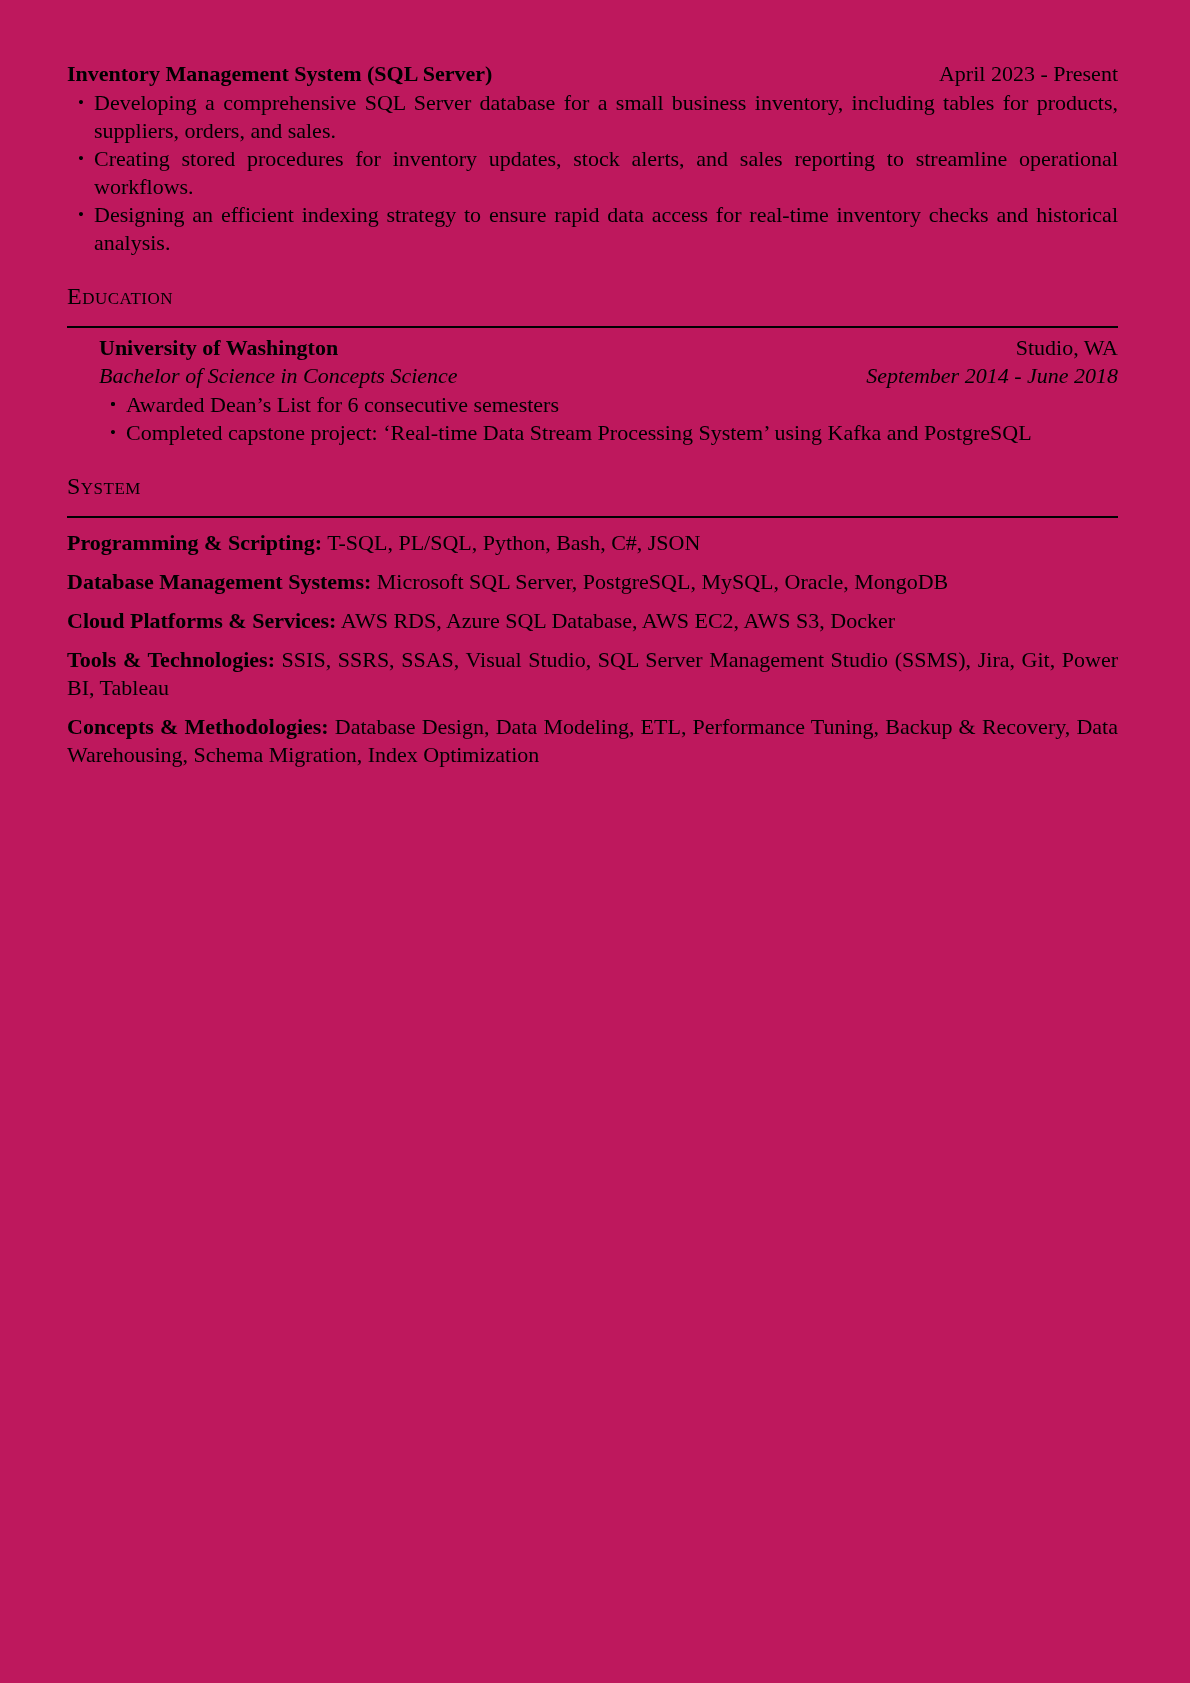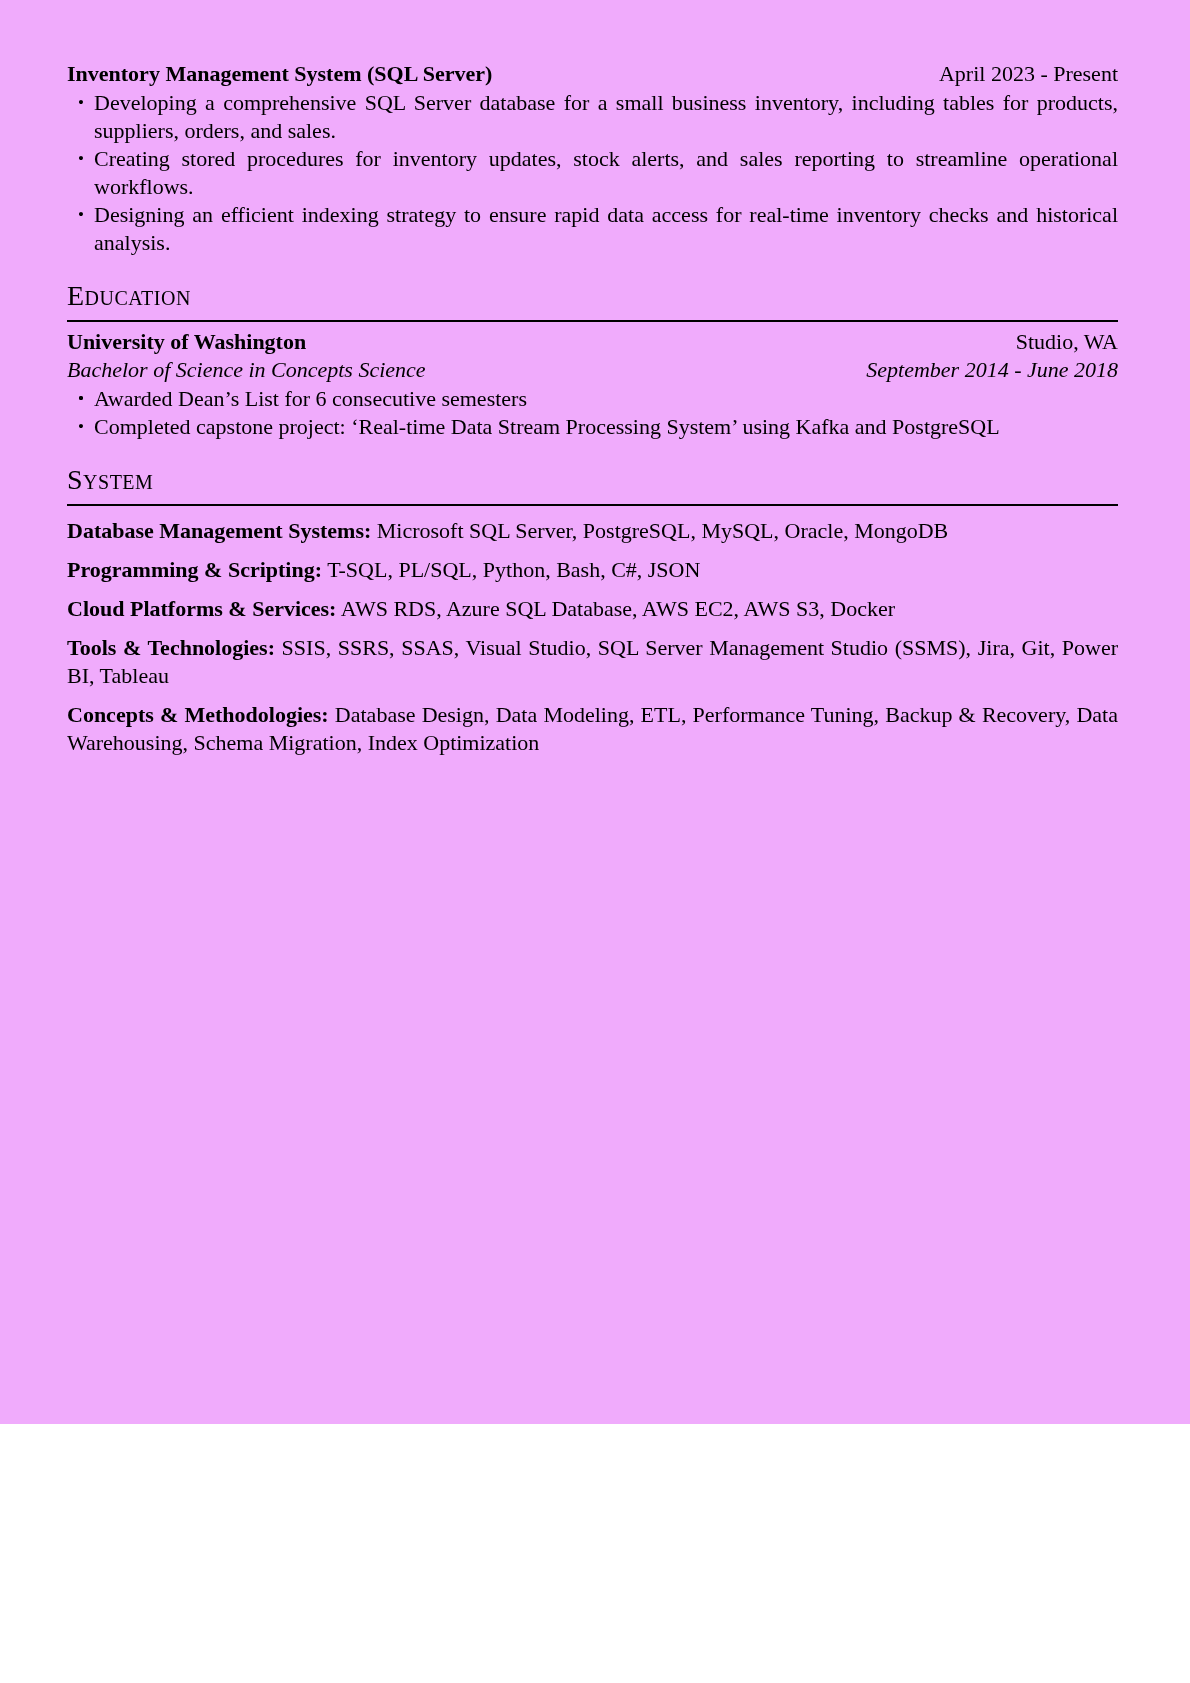--- a/index.html
+++ b/index.html
@@ -1,22 +1,22 @@
 <!DOCTYPE html>
 <html><head>
 <meta charset="utf-8">
 <style>
   * { margin: 0; padding: 0; box-sizing: border-box; }
   html, body { background: #ffffff; }
   body { font-family: "Liberation Serif", serif; color: #000000; }
   .page {
     position: relative;
     width: 1190px;
-    height: 1424px;
-    background: #f0abfc;
+    height: 1683px;
+    background: #be185d;
     padding: 60px 72px 40px 67px;
     overflow: hidden;
     font-size: 22px;
     line-height: 28px;
   }
   
   .row {
     display: flex;
     justify-content: space-between;
     align-items: baseline;
@@ -40,29 +40,29 @@
     top: 0;
     font-size: 17px;
   }
 
   
   .section {
     margin-top: 24px;
   }
   .section-heading {
     font-variant: small-caps;
-    font-size: 28px;
+    font-size: 24px;
     line-height: 30px;
     letter-spacing: 0.5px;
     border-bottom: 2.5px solid #000000;
-    padding-bottom: 9px;
+    padding-bottom: 15px;
     margin-bottom: 6px;
   }
 
-  .edu-rows { margin-top: 2px; }
+  .edu-rows { margin-top: 2px; margin-left: 32px; }
 
   
   .skill-item {
     margin-top: 11px;
     text-align: justify;
   }
 </style>
 </head>
 <body>
 
@@ -95,26 +95,26 @@
         <li><span class="bullet-dot">•</span></li>
         <li><span class="bullet-dot">•</span><span>Awarded Dean’s List for 6 consecutive semesters</span></li>
         <li><span class="bullet-dot">•</span><span>Completed capstone project: ‘Real-time Data Stream Processing System’ using Kafka and PostgreSQL</span></li>
       </ul>
     </div>
   </div>
 
   <div class="section">
     <div class="section-heading">System</div>
     <p class="skill-item">
+      <span class="bold">Programming &amp; Scripting:</span>
+      <span>T-SQL, PL/SQL, Python, Bash, C#, JSON</span>
+    </p>
+    <p class="skill-item">
       <span class="bold">Database Management Systems:</span>
       <span>Microsoft SQL Server, PostgreSQL, MySQL, Oracle, MongoDB</span>
-    </p>
-    <p class="skill-item">
-      <span class="bold">Programming &amp; Scripting:</span>
-      <span>T-SQL, PL/SQL, Python, Bash, C#, JSON</span>
     </p>
     <p class="skill-item">
       <span class="bold">Cloud Platforms &amp; Services:</span>
       <span>AWS RDS, Azure SQL Database, AWS EC2, AWS S3, Docker</span>
     </p>
     <p class="skill-item">
       <span class="bold">Tools &amp; Technologies:</span>
       <span>SSIS, SSRS, SSAS, Visual Studio, SQL Server Management Studio (SSMS), Jira, Git, Power BI, Tableau</span>
     </p>
     <p class="skill-item">

